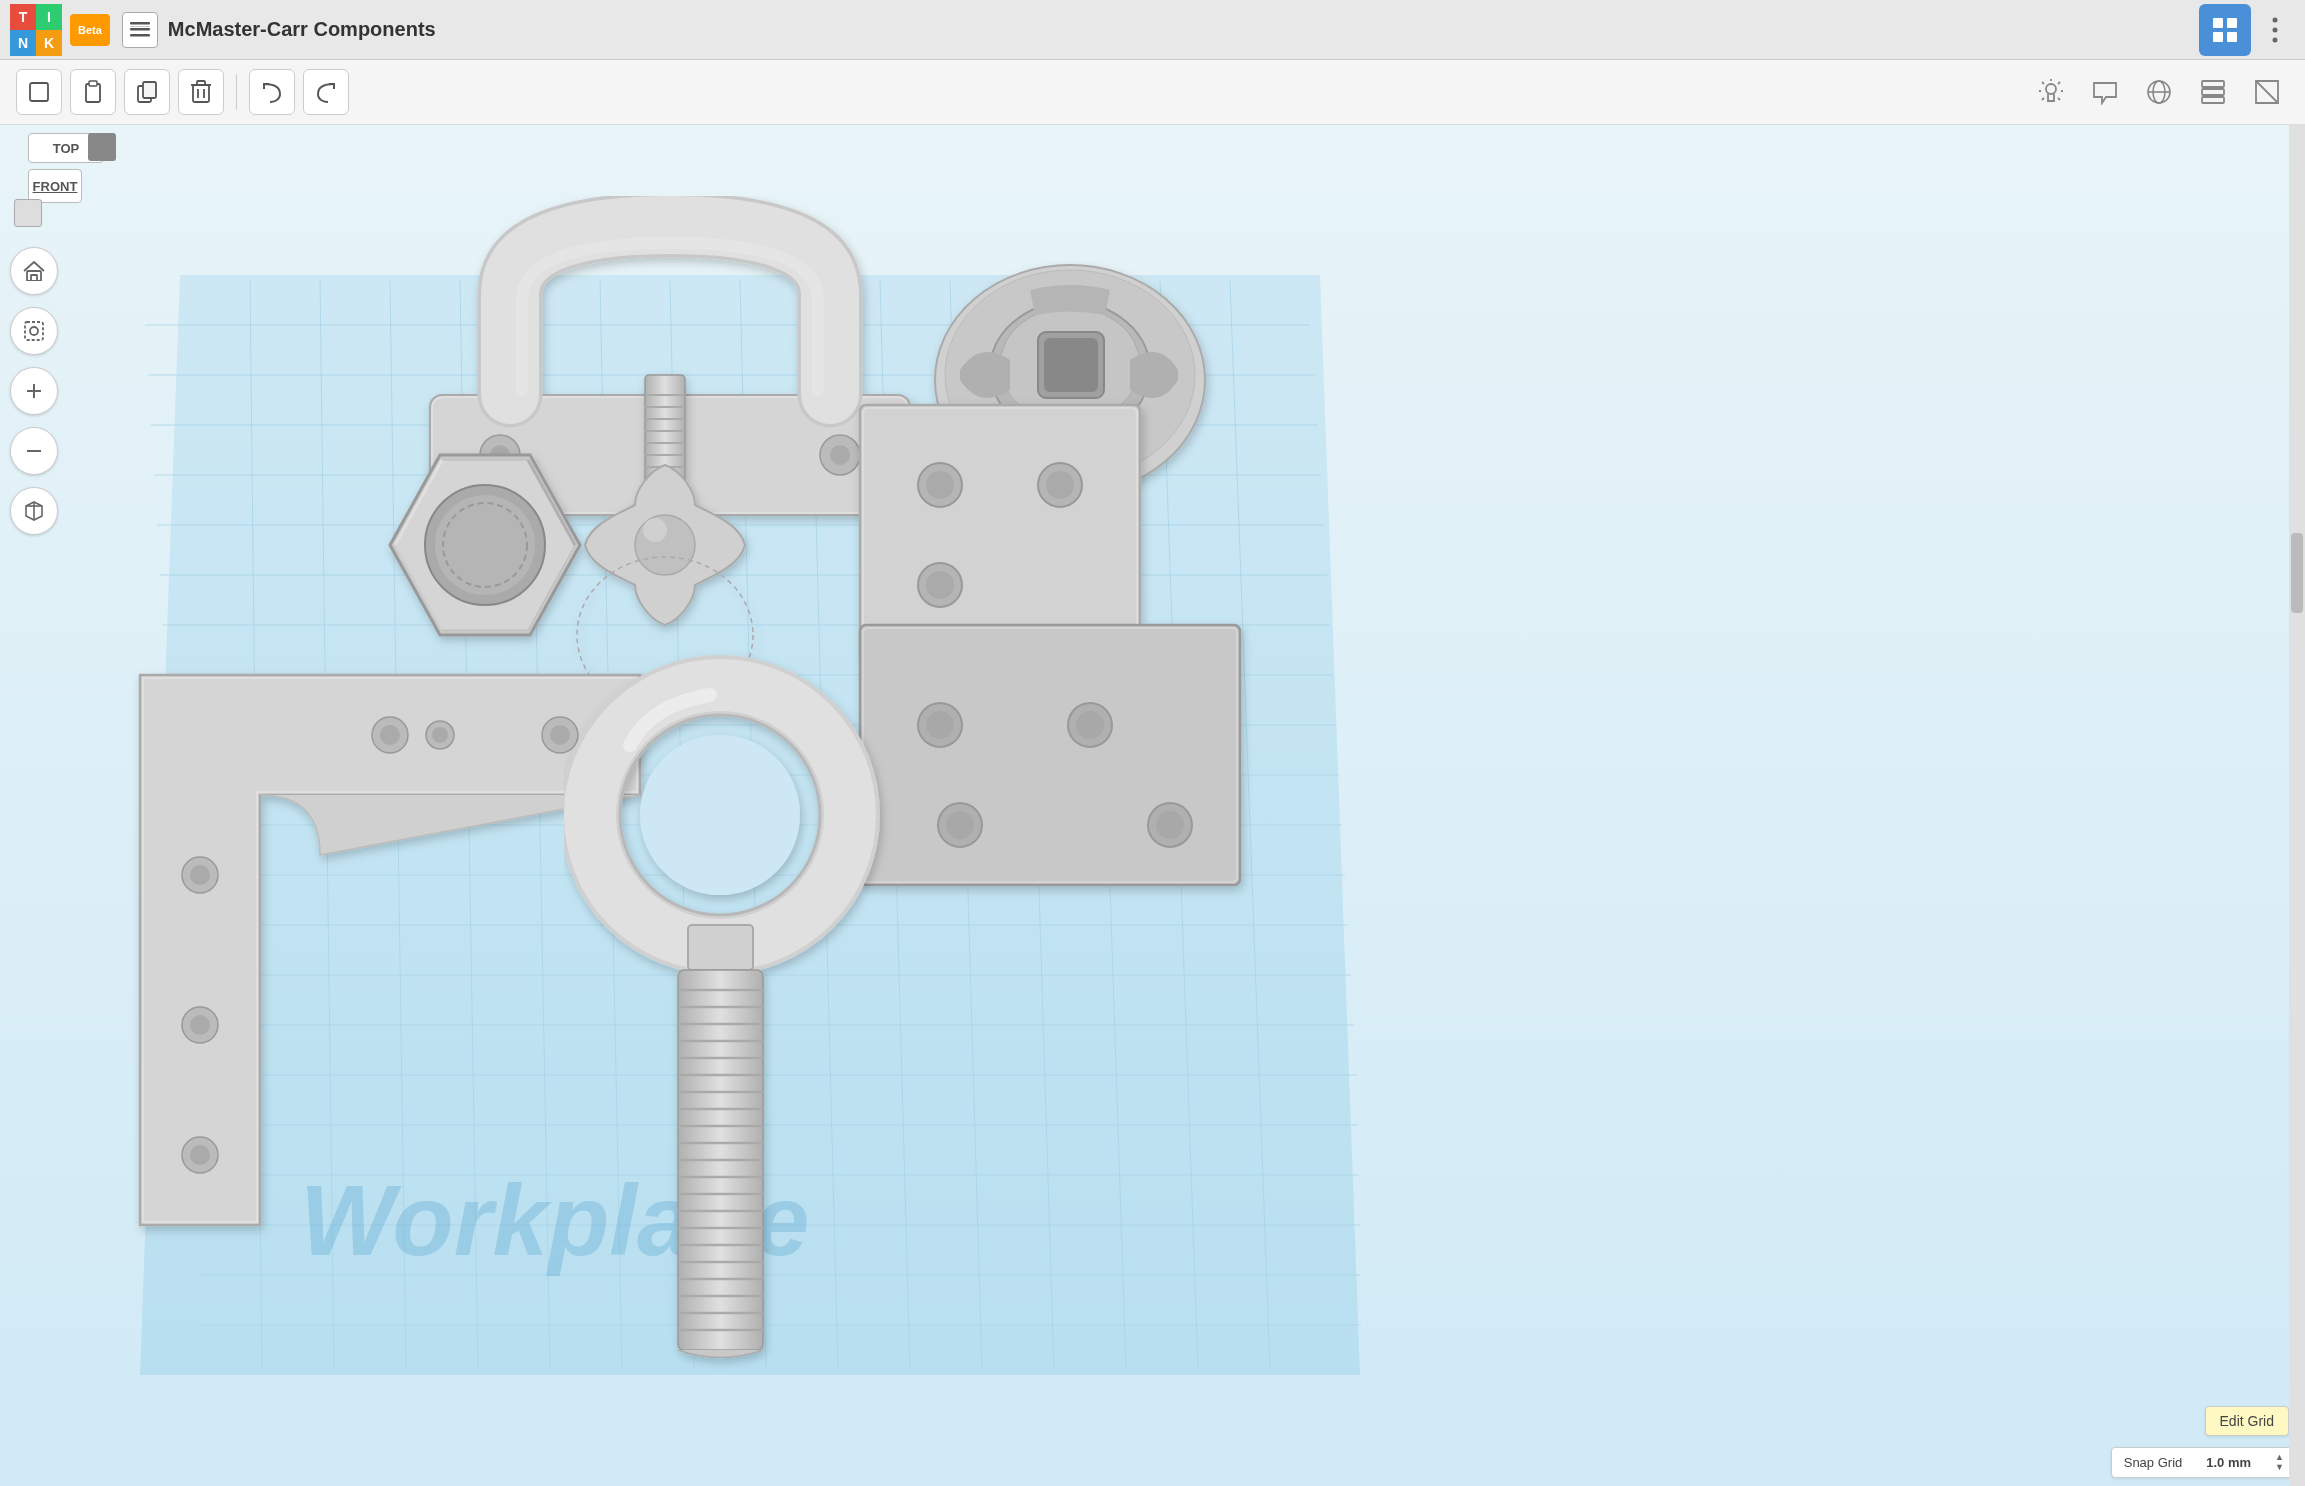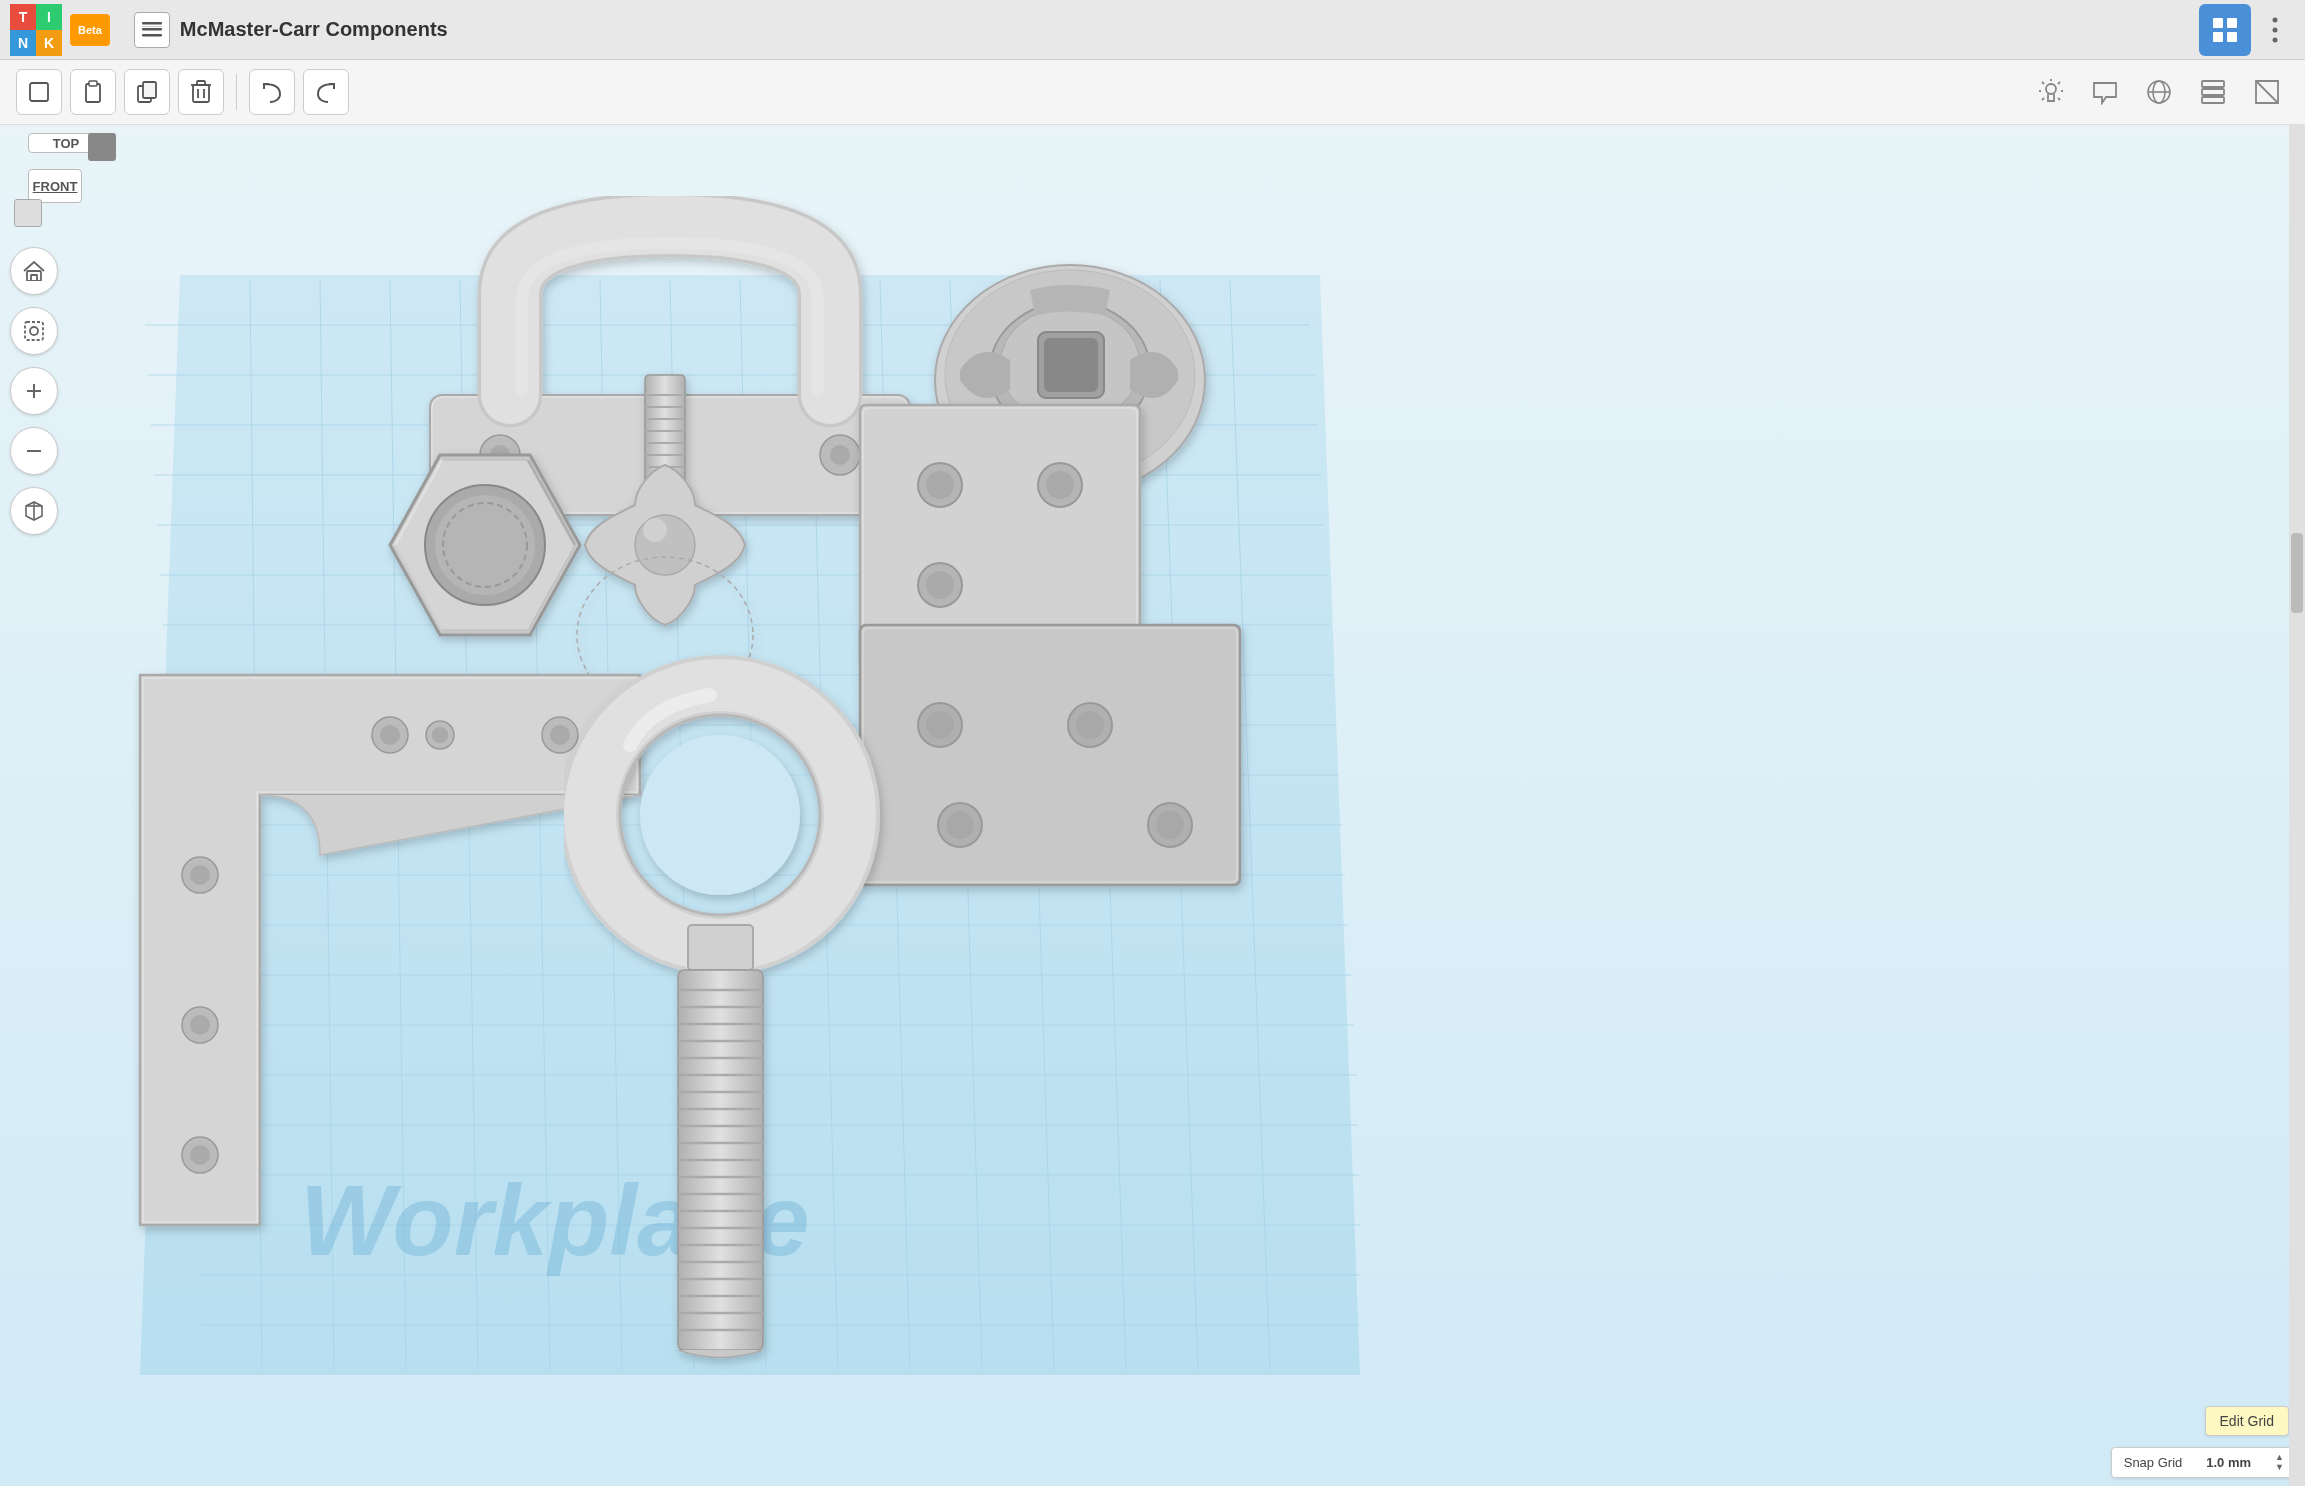--- a/index.html
+++ b/index.html
@@ -16,21 +16,21 @@
       width: 52px; height: 52px; margin-right: 8px; flex-shrink: 0;
       display: grid; grid-template-columns: 1fr 1fr; grid-template-rows: 1fr 1fr;
     }
     .logo-cell { display: flex; align-items: center; justify-content: center; font-weight: bold; font-size: 14px; color: white; }
     .logo-t { background: #e74c3c; }
     .logo-i { background: #2ecc71; }
     .logo-n { background: #3498db; }
     .logo-k { background: #f39c12; }
     #beta-badge {
       background: #ff9900; color: white; font-size: 11px; font-weight: bold;
-      padding: 10px 8px; border-radius: 4px; margin-right: 24px;
+      padding: 10px 8px; border-radius: 4px; margin-right: 12px;
     }
     #menu-icon {
       width: 36px; height: 36px; border: 1px solid #aaa; border-radius: 4px;
       display: flex; align-items: center; justify-content: center;
       background: white; margin-right: 10px; cursor: pointer;
     }
     #app-title {
       font-size: 20px; font-weight: 600; color: #333; flex: 1;
     }
     #grid-button {
@@ -72,21 +72,21 @@
     #view-cube {
       width: 110px; height: 110px; position: relative;
     }
     .cube-face {
       background: white; border: 1px solid #bbb; border-radius: 4px;
       display: flex; align-items: center; justify-content: center;
       font-size: 13px; font-weight: 600; color: #555; cursor: pointer;
     }
     #cube-top {
       position: absolute; top: 8px; left: 18px;
-      width: 76px; height: 20px; text-align: center;
+      width: 76px; height: 30px; text-align: center;
     }
     #cube-front {
       position: absolute; top: 44px; left: 18px;
       width: 54px; height: 34px; text-decoration: underline;
     }
     #cube-corner {
       position: absolute; top: 8px; right: 4px;
       width: 28px; height: 28px; background: #888; border-radius: 3px;
     }
     #cube-corner2 {

